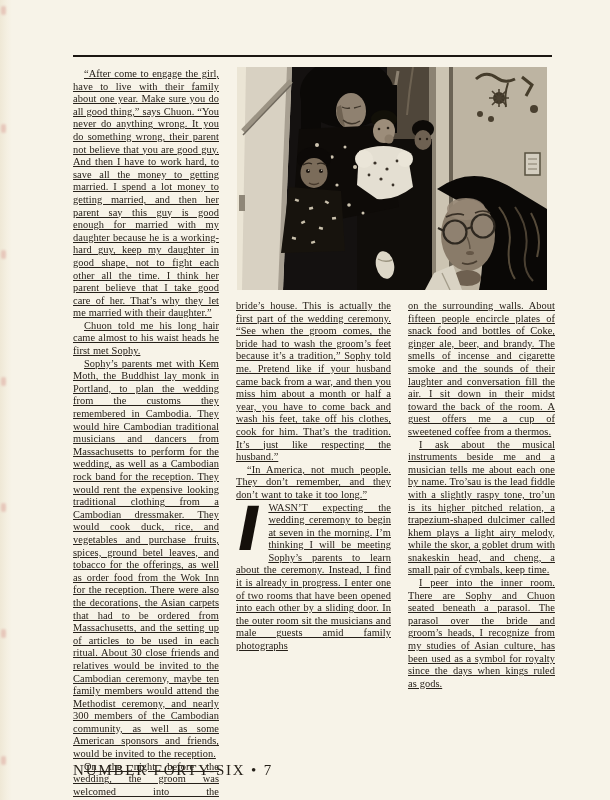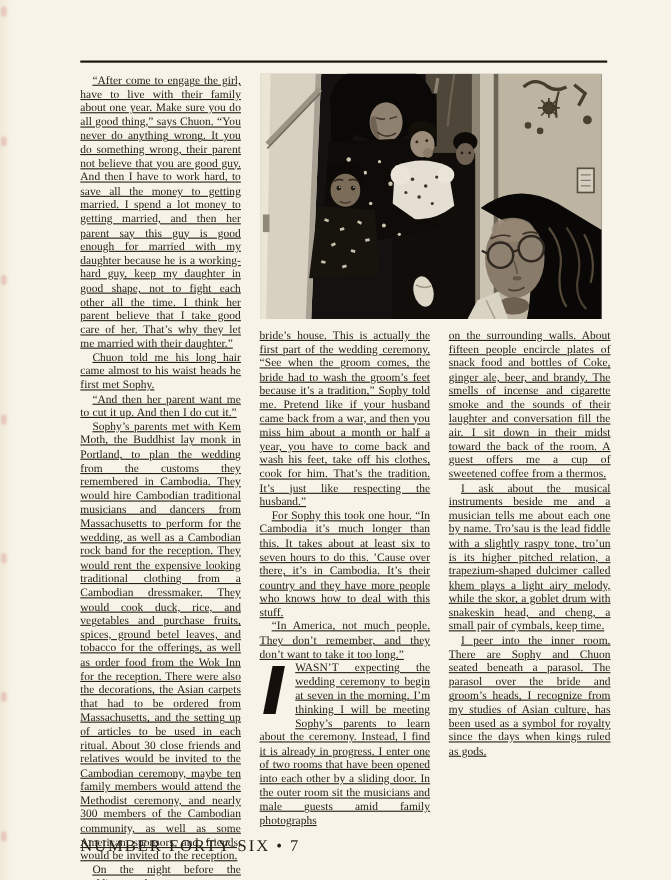--- a/index.html
+++ b/index.html
@@ -175,28 +175,26 @@
     <ellipse cx="230" cy="211" rx="14" ry="8" fill="#6e6050"></ellipse>
     <polygon points="197,206 216,198 225,223 188,223" fill="#d9d3c4"></polygon>
     <path d="M205 206 l 8 17" stroke="#a39c8a" stroke-width="1.3"></path>
   </svg>
 </div>
 
 <div class="columns">
   <div class="col col-left">
     <p class="ind">“After come to engage the girl, have to live with their family about one year. Make sure you do all good thing,” says Chuon. “You never do anything wrong. It you do something wrong, their parent not believe that you are good guy. And then I have to work hard, to save all the money to getting married. I spend a lot money to getting married, and then her parent say this guy is good enough for married with my daughter because he is a working-hard guy, keep my daughter in good shape, not to fight each other all the time. I think her parent believe that I take good care of her. That’s why they let me married with their daughter.”</p>
     <p class="ind">Chuon told me his long hair came almost to his waist heads he first met Sophy.</p>
-    <p class="ind">“And then her parent want me to cut it up. And then I do cut it.”</p>
     <p class="ind">Sophy’s parents met with Kem Moth, the Buddhist lay monk in Portland, to plan the wedding from the customs they remembered in Cambodia. They would hire Cambodian traditional musicians and dancers from Massachusetts to perform for the wedding, as well as a Cambodian rock band for the reception. They would rent the expensive looking traditional clothing from a Cambodian dressmaker. They would cook duck, rice, and vegetables and purchase fruits, spices, ground betel leaves, and tobacco for the offerings, as well as order food from the Wok Inn for the reception. There were also the decorations, the Asian carpets that had to be ordered from Massachusetts, and the setting up of articles to be used in each ritual. About 30 close friends and relatives would be invited to the Cambodian ceremony, maybe ten family members would attend the Methodist ceremony, and nearly 300 members of the Cambodian community, as well as some American sponsors and friends, would be invited to the reception.</p>
     <p class="ind cont">On the night before the wedding, the groom was welcomed into the</p>
   </div>
   <div class="col col-mid">
     <div class="photo-spacer"></div>
     <p>bride’s house. This is actually the first part of the wedding ceremony. “See when the groom comes, the bride had to wash the groom’s feet because it’s a tradition,” Sophy told me. Pretend like if your husband came back from a war, and then you miss him about a month or half a year, you have to come back and wash his feet, take off his clothes, cook for him. That’s the tradition. It’s just like respecting the husband.”</p>
-    <p class="ind">For Sophy this took one hour. “In Cambodia it’s much longer than this. It takes about at least six to seven hours to do this. ’Cause over there, it’s in Cambodia. It’s their country and they have more people who knows how to deal with this stuff.</p>
     <p class="ind">“In America, not much people. They don’t remember, and they don’t want to take it too long.”</p>
     <p class="dropcap-para cont">
       <span class="dropcap-letter">I</span><span>WASN’T expecting the wedding ceremony to begin at seven in the morning. I’m thinking I will be meeting Sophy’s parents to learn about the ceremony. Instead, I find it is already in progress. I enter one of two rooms that have been opened into each other by a sliding door. In the outer room sit the musicians and male guests amid family photographs</span>
     </p>
   </div>
   <div class="col col-right">
     <div class="photo-spacer"></div>
     <p>on the surrounding walls. About fifteen people encircle plates of snack food and bottles of Coke, ginger ale, beer, and brandy. The smells of incense and cigarette smoke and the sounds of their laughter and conversation fill the air. I sit down in their midst toward the back of the room. A guest offers me a cup of sweetened coffee from a thermos.</p>
     <p class="ind">I ask about the musical instruments beside me and a musician tells me about each one by name. Tro’sau is the lead fiddle with a slightly raspy tone, tro’un is its higher pitched relation, a trapezium-shaped dulcimer called khem plays a light airy melody, while the skor, a goblet drum with snakeskin head, and cheng, a small pair of cymbals, keep time.</p>
     <p class="ind">I peer into the inner room. There are Sophy and Chuon seated beneath a parasol. The parasol over the bride and groom’s heads, I recognize from my studies of Asian culture, has been used as a symbol for royalty since the days when kings ruled as gods.</p>

